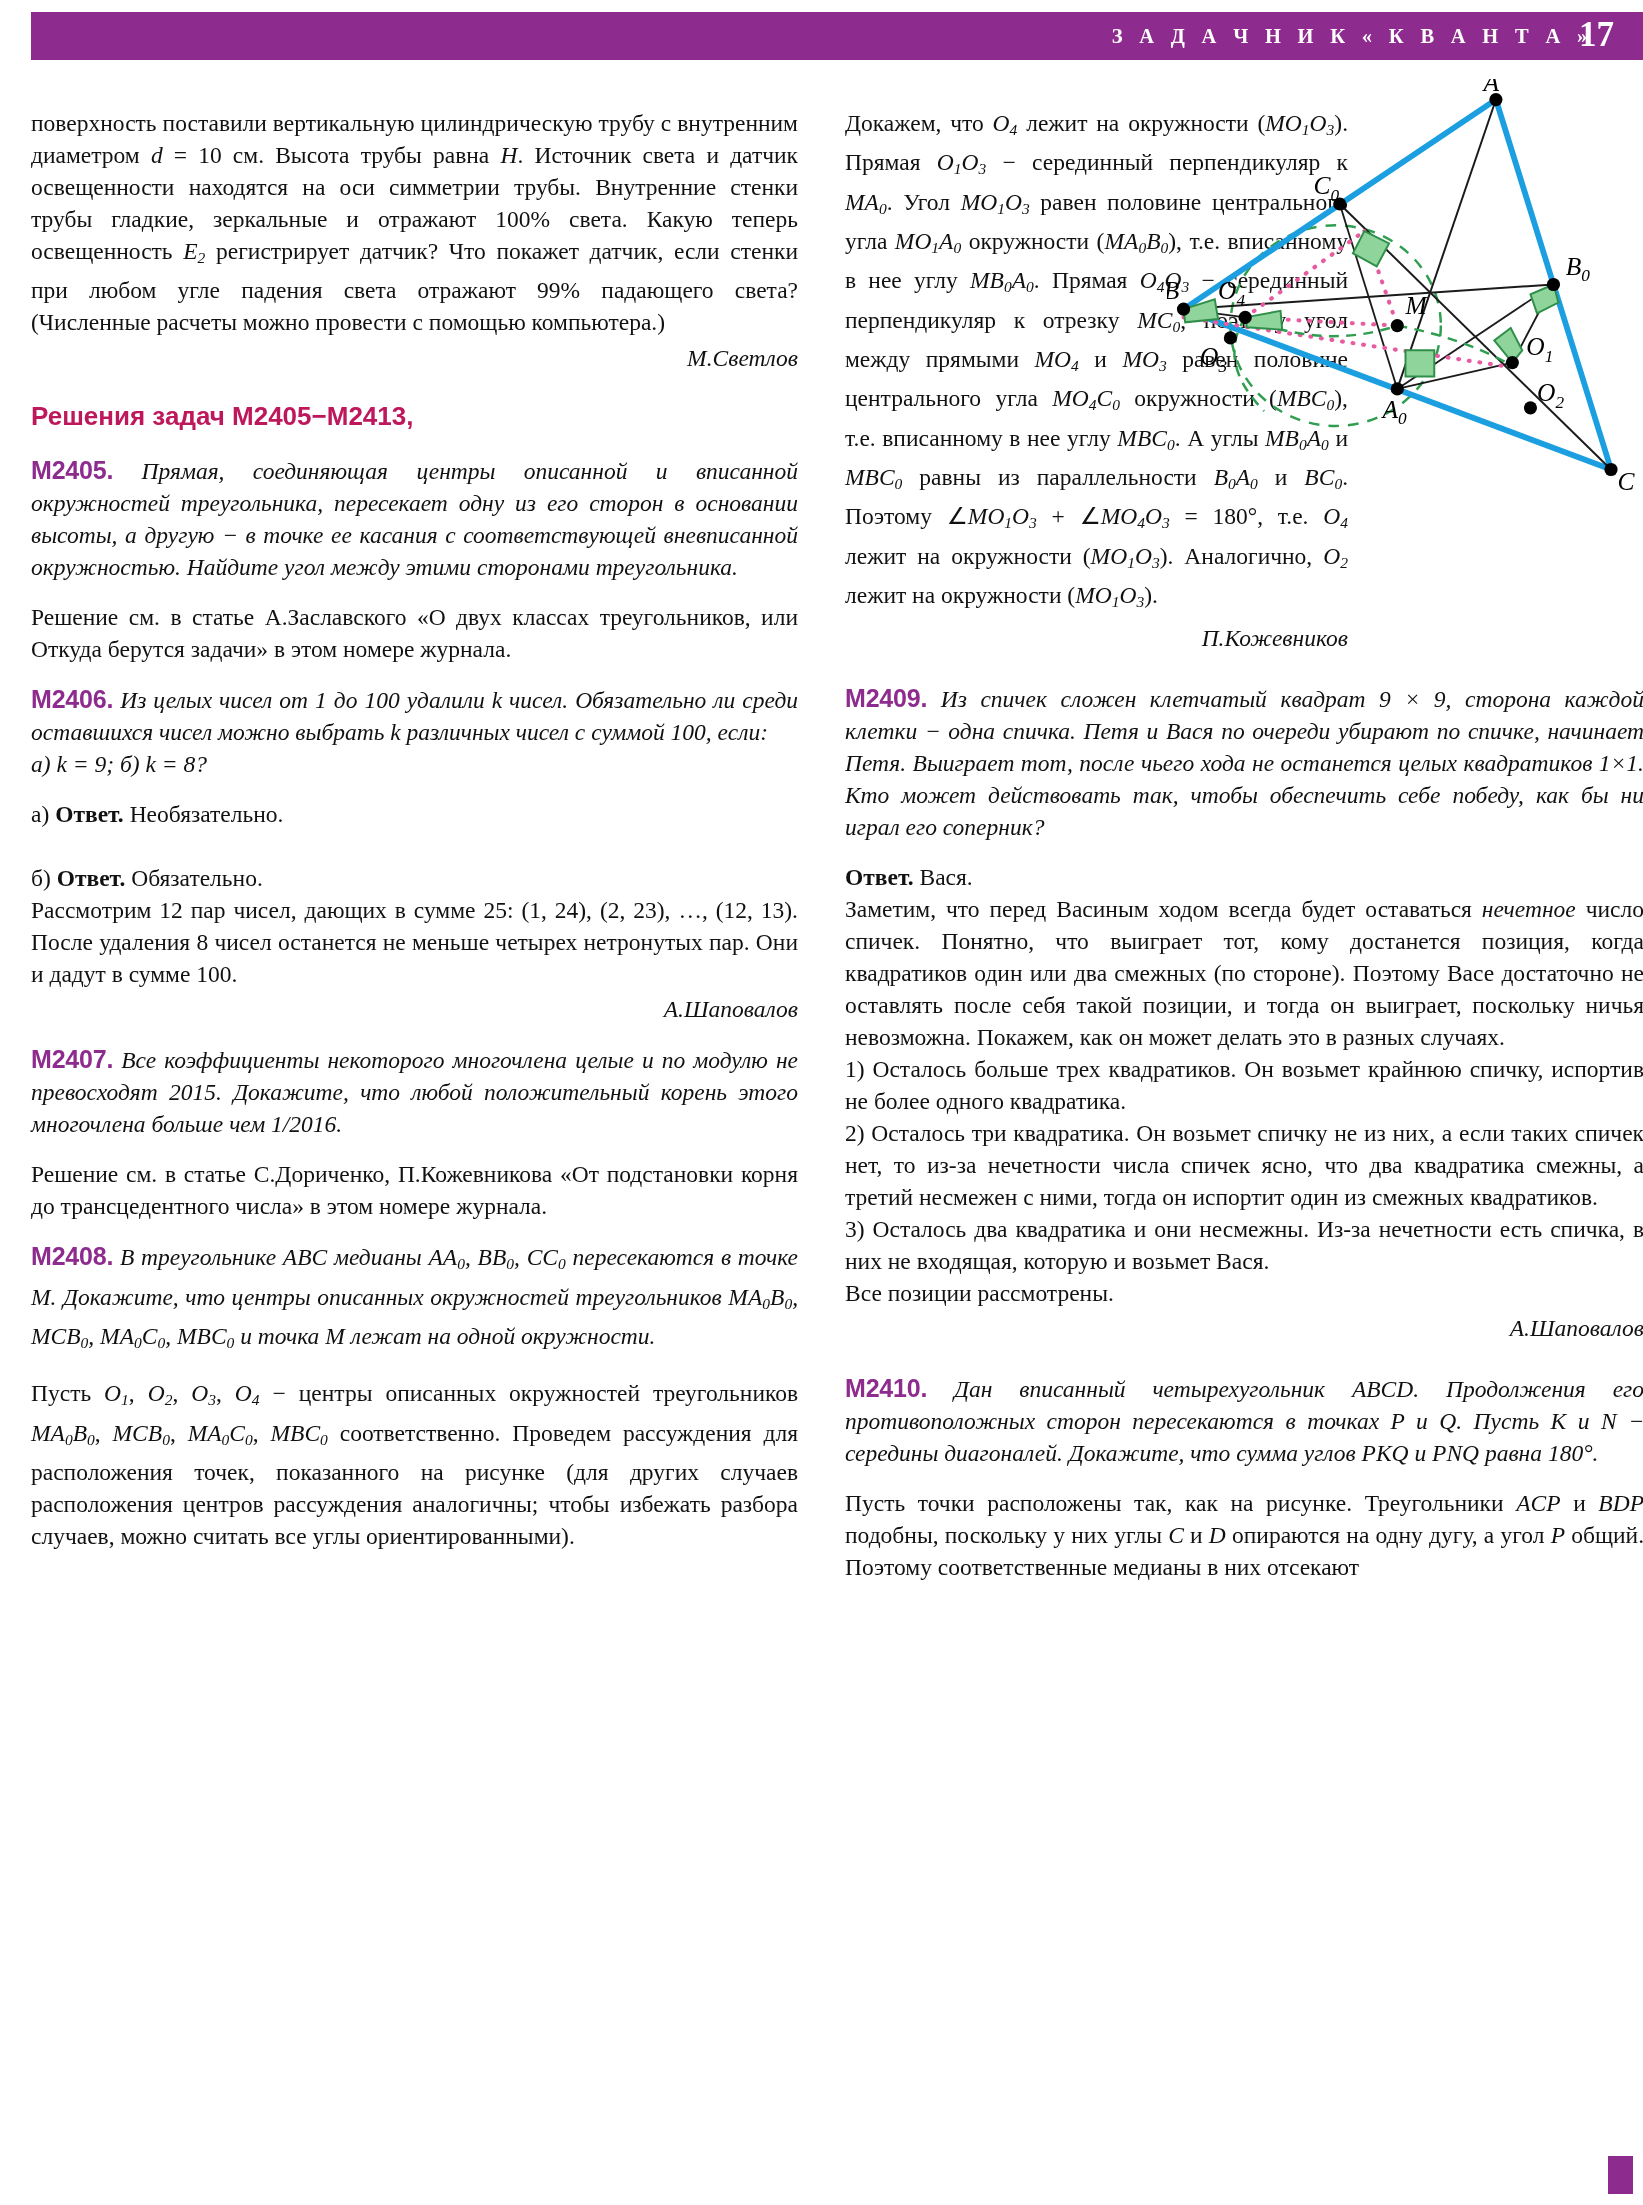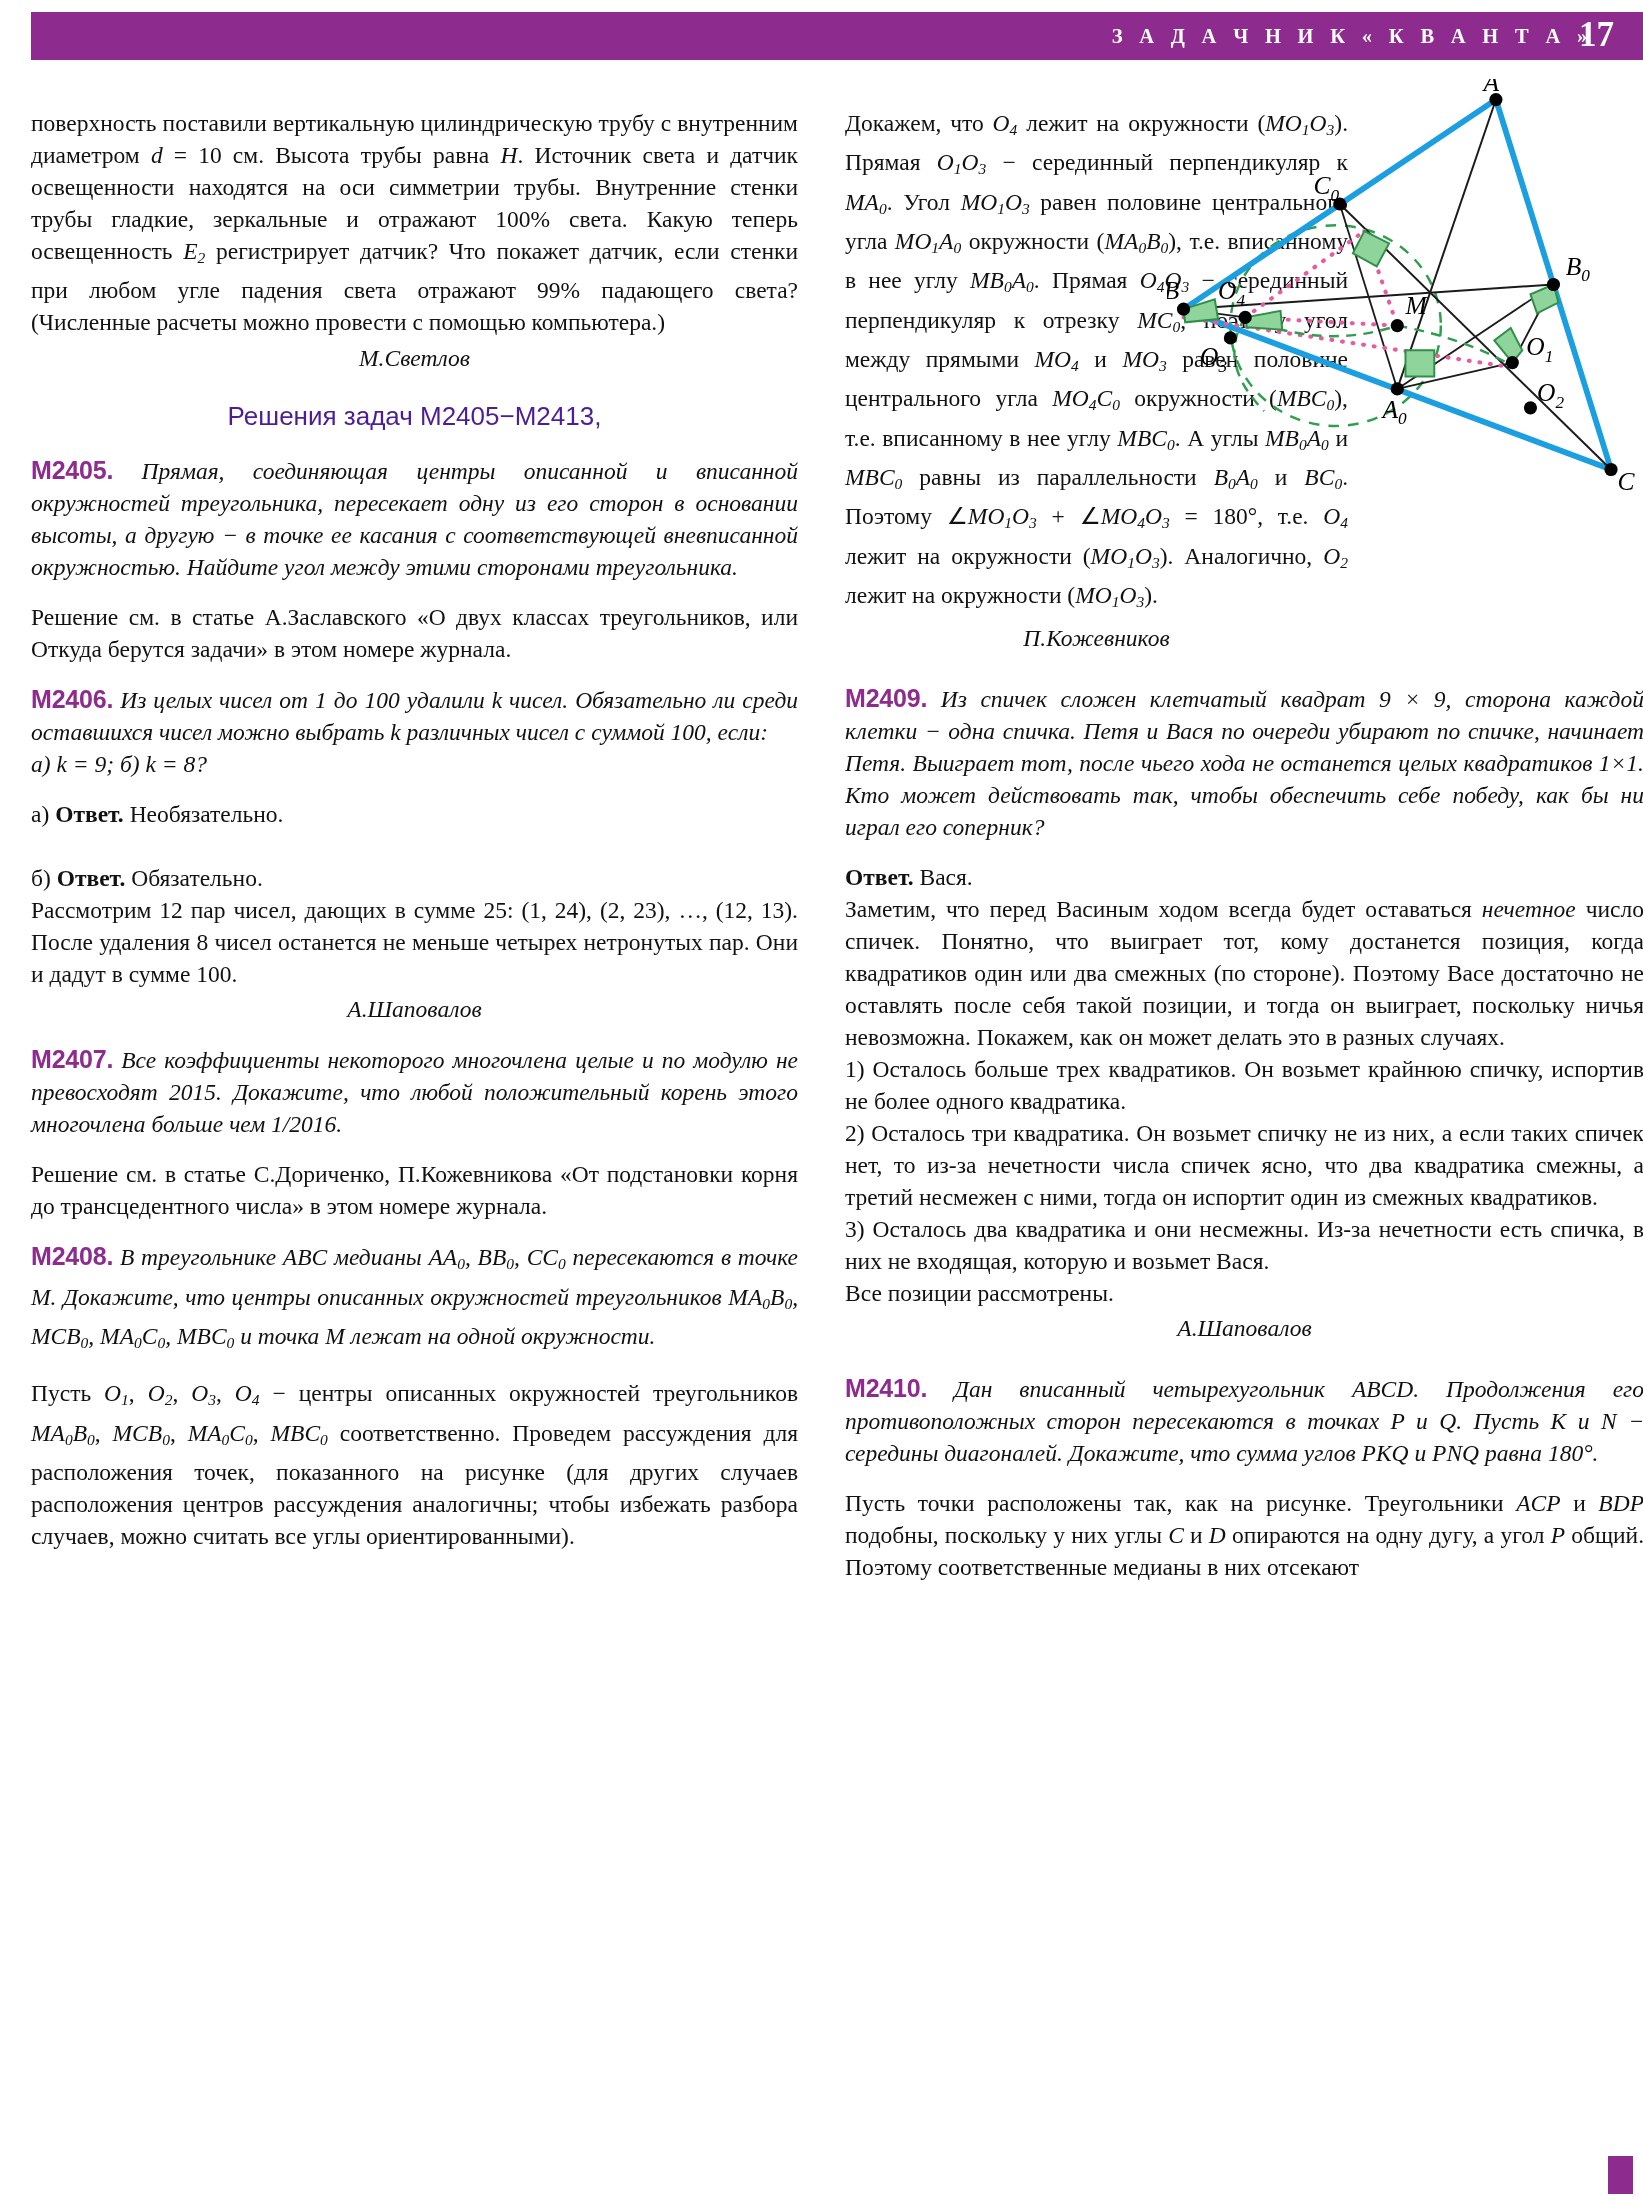--- a/index.html
+++ b/index.html
@@ -49,27 +49,27 @@
   sub{font-size:0.66em;vertical-align:-0.28em;font-style:italic;}
 
   .prob-label{
     color:#8e2b8e;font-weight:700;
     font-family:"Liberation Sans", sans-serif;
     font-size:25px;letter-spacing:-0.2px;
   }
   .prob-body{font-style:italic;}
 
   .section-title{
-    text-align:center;font-weight:400;
+    text-align:left;font-weight:700;
     font-family:"Liberation Sans", sans-serif;
-    font-size:26px;line-height:34px;color:#4c1d95;
+    font-size:26px;line-height:34px;color:#be185d;
     margin:25px 0 21.4px 0;
   }
   .signature{
-    text-align:center;font-style:italic;font-size:23.5px;margin-top:3.3px;
+    text-align:right;font-style:italic;font-size:23.5px;margin-top:3.3px;
   }
   
   .figure{
     position:absolute;left:1167px;top:79px;width:477px;height:559px;
   }
   .figure svg{display:block;}
   
   .fig-spacer{
     float:right;width:296px;height:567px;shape-outside:inset(0);
   }

